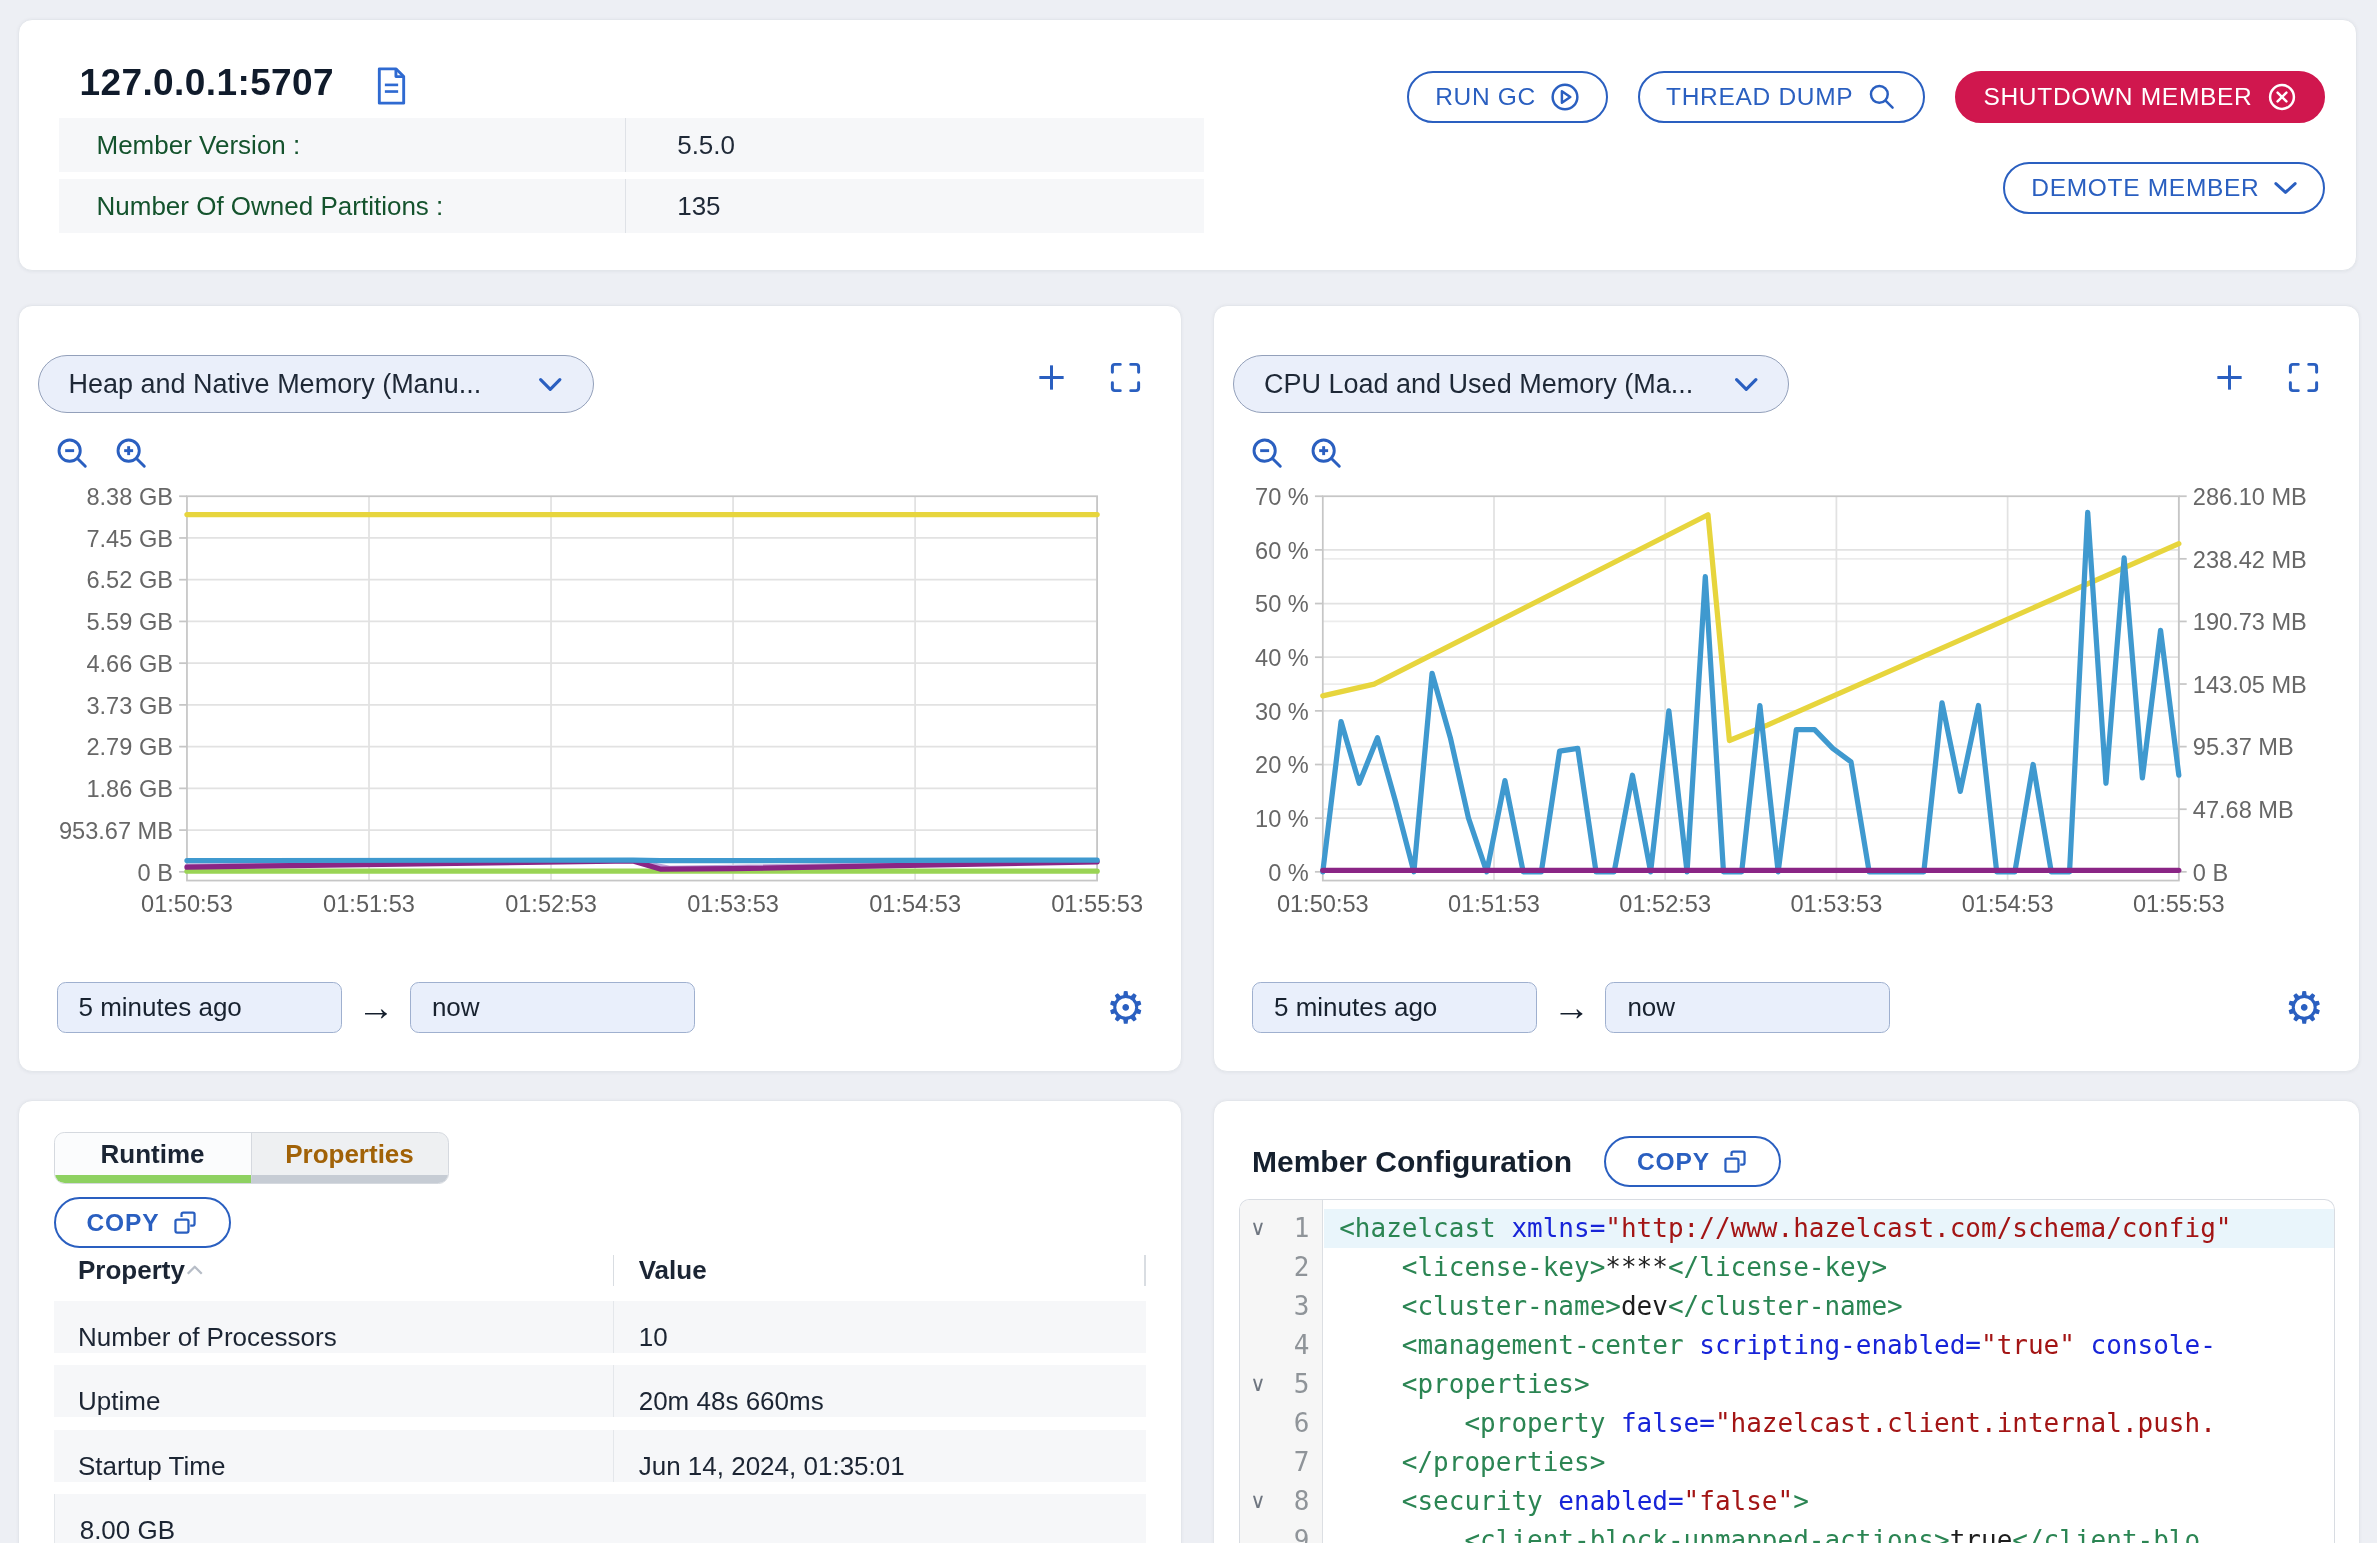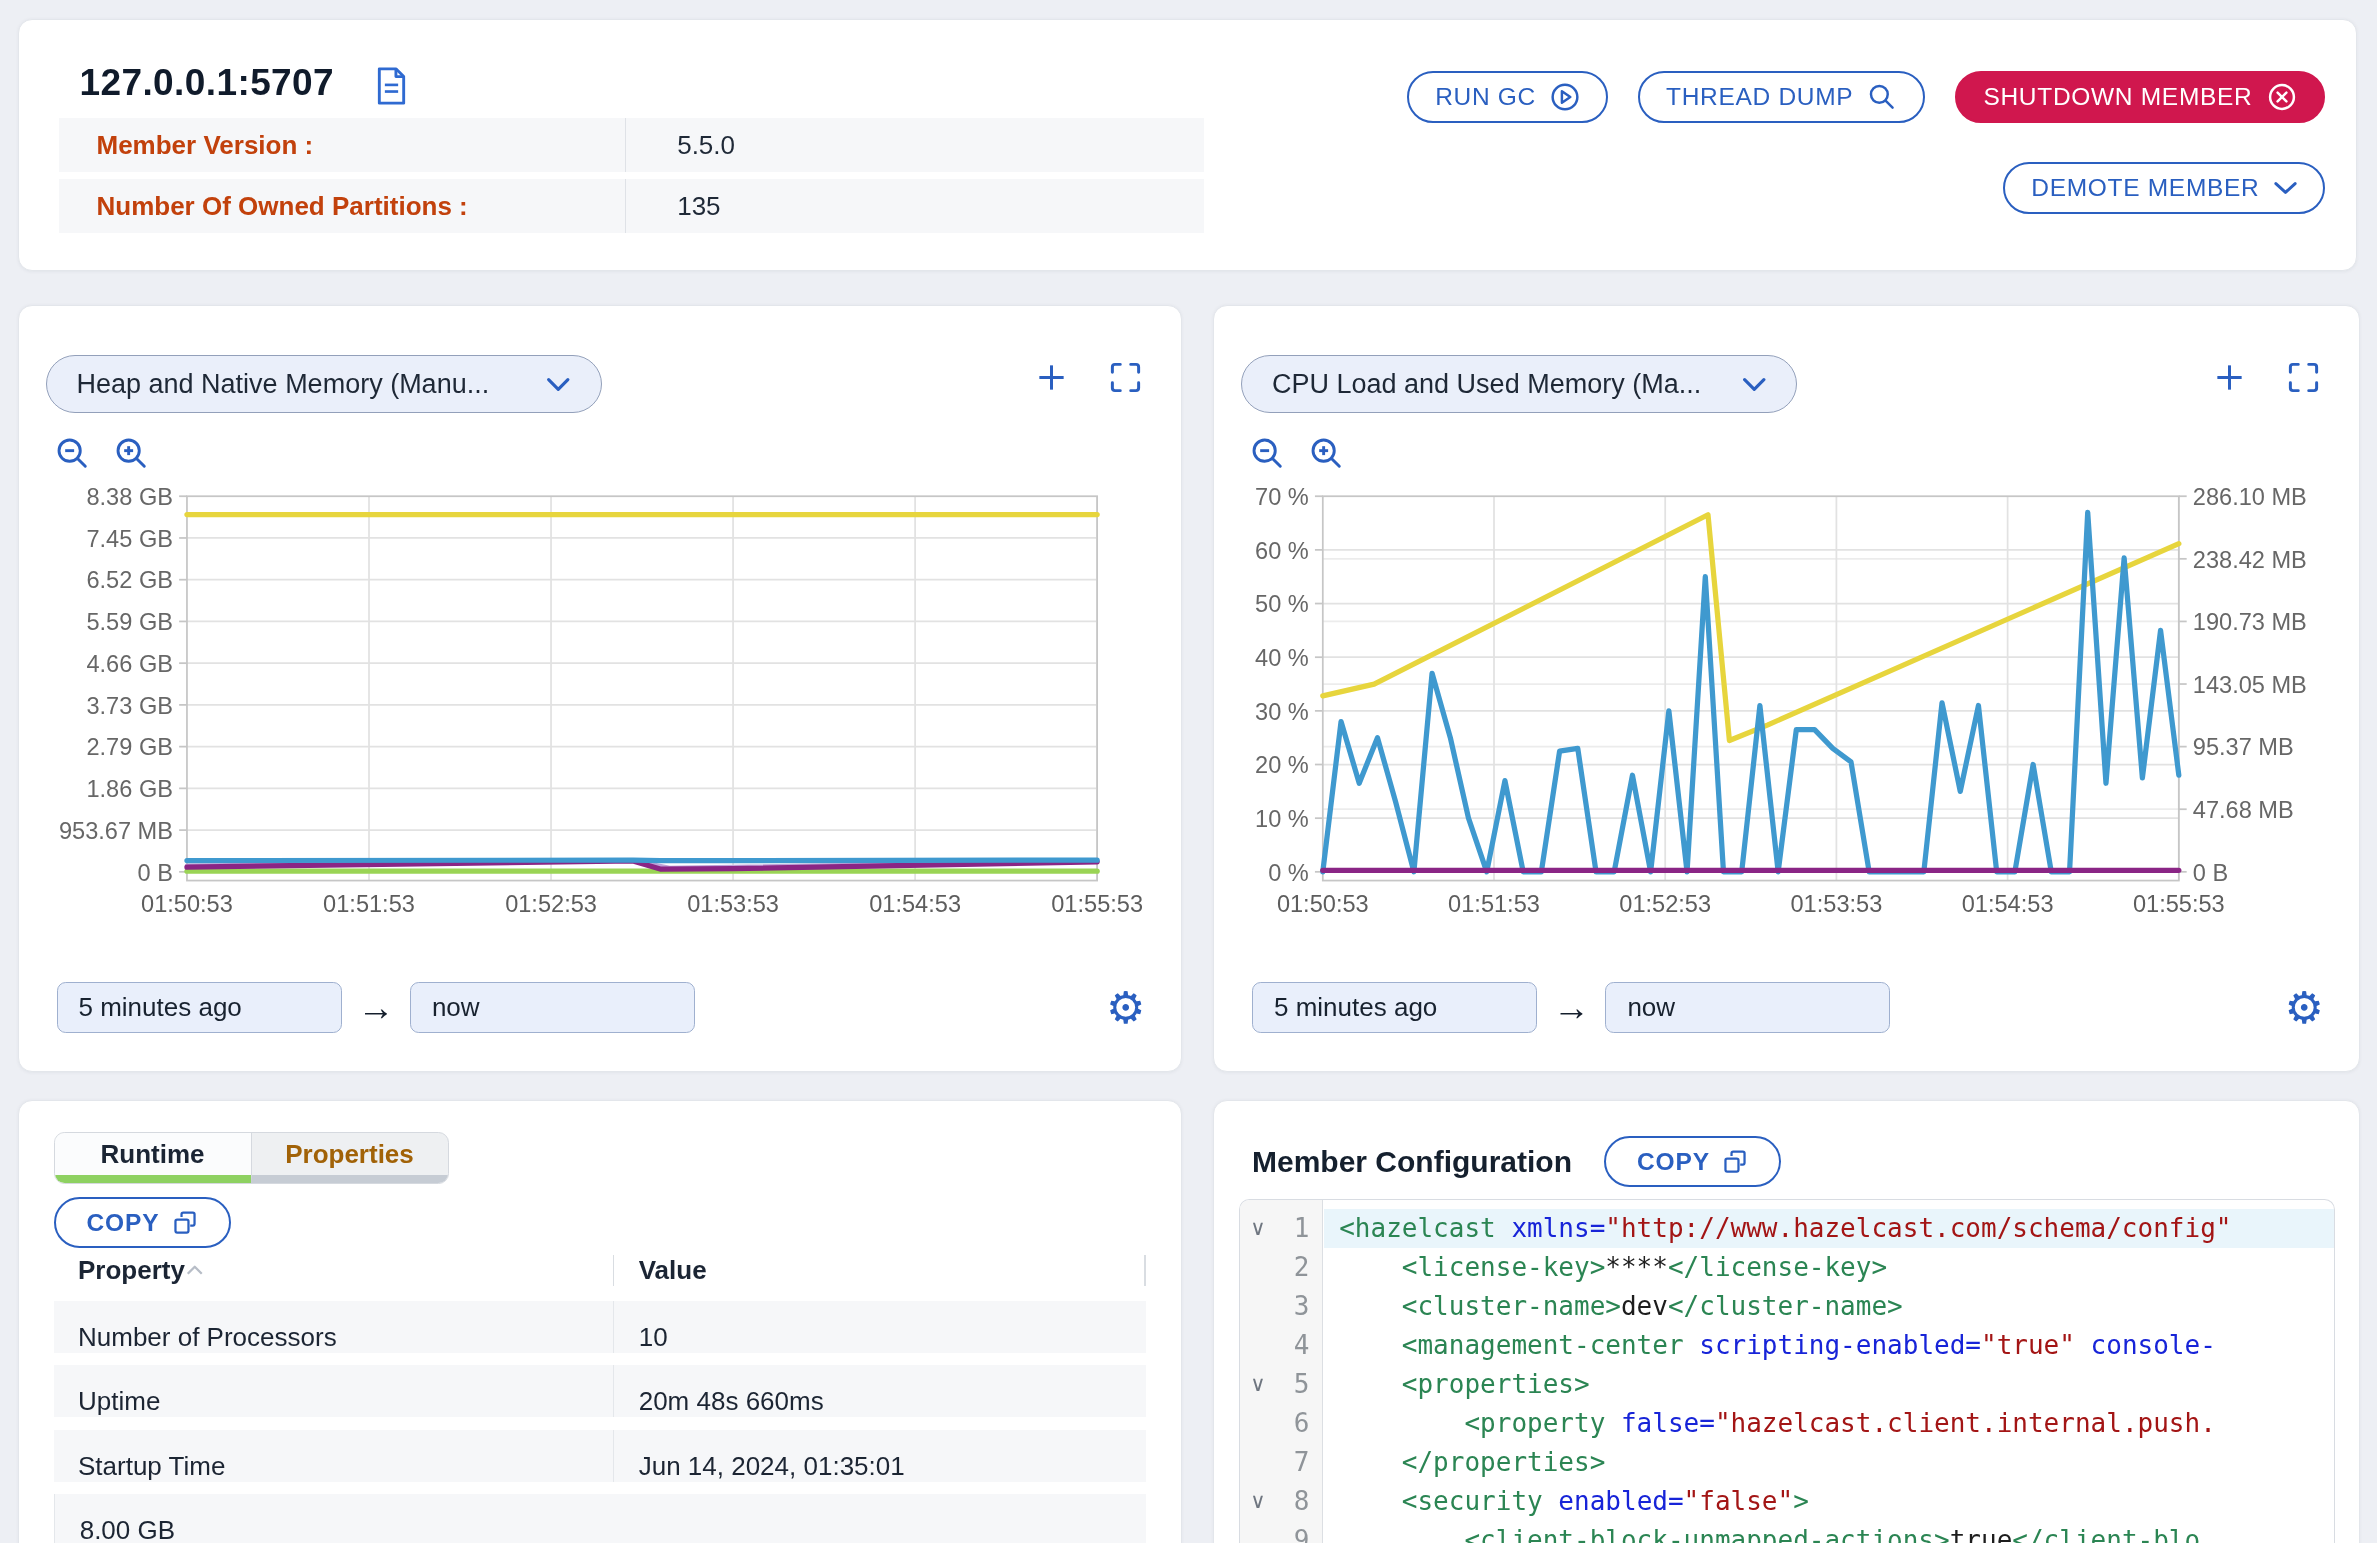--- a/index.html
+++ b/index.html
@@ -10,34 +10,34 @@
   }
   .card{position:absolute;background:#fff;border:1.7px solid #e3e6eb;border-radius:14px;
         box-shadow:0 0.9px 3.5px rgba(20,30,50,.05);box-sizing:border-box}
 
   
   #top-card{left:17.5px;top:19px;width:2339px;height:252px}
   .member-title{position:absolute;left:61px;top:42px;font-size:37px;font-weight:700;color:#101b2b;letter-spacing:0.4px}
   .doc-icon{position:absolute;left:357px;top:47px}
   .info-table{position:absolute;left:40px;top:98px;width:1145px}
   .info-row{display:flex;align-items:center;height:54px;background:#f6f7f9;margin-bottom:7px}
-  .info-label{width:566px;padding-left:38px;font-weight:700;font-size:26px;color:#c2410c;box-sizing:border-box}
+  .info-label{width:566px;padding-left:38px;font-weight:400;font-size:26px;color:#14532d;box-sizing:border-box}
   .info-sep{width:1.7px;background:#dfe2e7;align-self:stretch}
   .info-value{padding-left:51px;font-size:26px;color:#1f2937}
   .btn{display:inline-flex;align-items:center;justify-content:center;gap:14px;height:52px;
        border:2.6px solid #2a5fc0;border-radius:28px;color:#2a5fc0;font-size:24.5px;font-weight:400;
        letter-spacing:0.7px;padding:0 26px;background:#fff;box-sizing:border-box;cursor:pointer;white-space:nowrap}
   .btn.danger{background:#d0174e;border-color:#d0174e;color:#fff}
   .actions1{position:absolute;top:51px;right:31px;display:flex;gap:30px}
   .actions2{position:absolute;top:142px;right:31px}
 
   
   #chart-left{left:17.5px;top:305px;width:1164px;height:767px}
   #chart-right{left:1213px;top:305px;width:1147px;height:767px}
-  .chart-select{position:absolute;left:27px;top:49px;height:58px;width:556px;background:#eaeffa;
+  .chart-select{position:absolute;left:19px;top:49px;height:58px;width:556px;background:#eaeffa;
       border:1.7px solid #93a0ba;border-radius:30px;display:flex;align-items:center;justify-content:space-between;
       padding:0 30px;font-size:27px;color:#1e2836;box-sizing:border-box;cursor:pointer}
   .chart-topicons{position:absolute;top:54px;right:38px;display:flex;gap:40px;align-items:center}
   .chart-zoomicons{position:absolute;top:129px;left:35px;display:flex;gap:21px;align-items:center}
   .chart-svg{position:absolute;left:21px;top:178px}
   .timebar{position:absolute;left:38px;right:35px;bottom:38px;display:flex;align-items:center}
   .time-input{width:285px;height:51px;background:#e9effb;border:1.7px solid #9fb0cf;border-radius:8.7px;
       display:flex;align-items:center;padding:0 21px;font-size:26px;color:#18222f;box-sizing:border-box;cursor:text}
   .time-arrow{font-size:37px;color:#141e2c;margin:0 15.7px;font-weight:700}
   .gear{margin-left:auto;font-size:44px;color:#2a5fc0;line-height:1;cursor:pointer}

